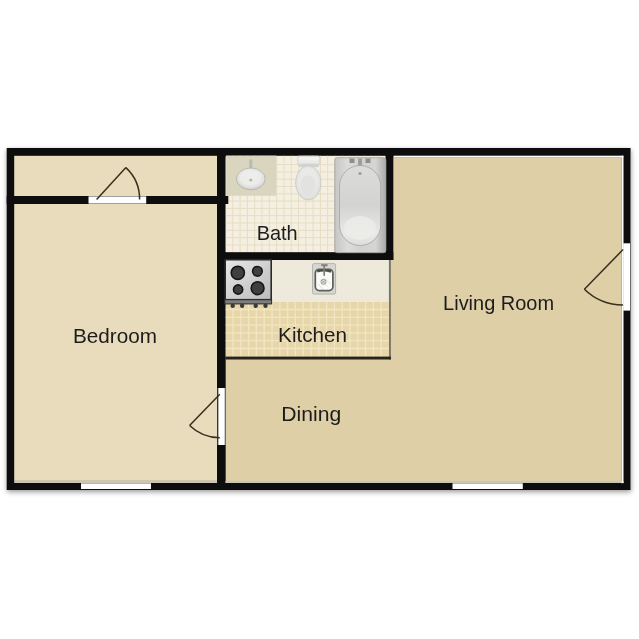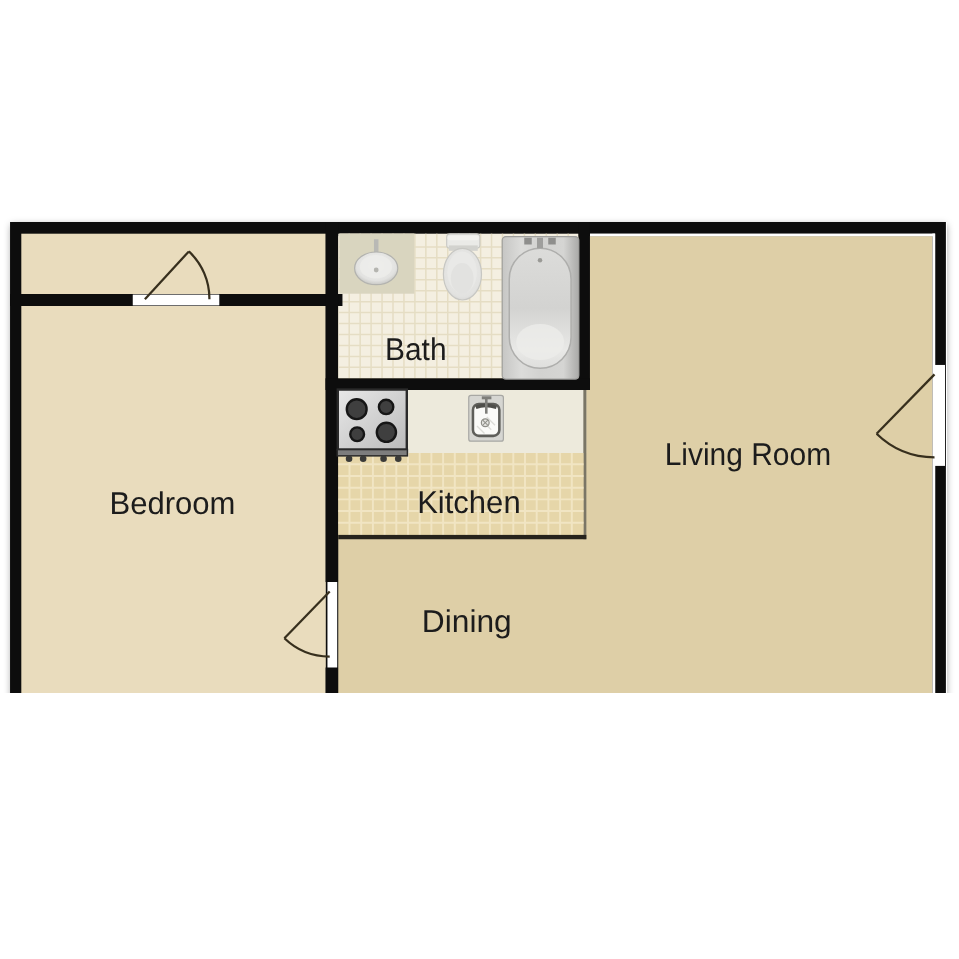--- a/index.html
+++ b/index.html
@@ -1,16 +1,16 @@
 <!DOCTYPE html>
 <html><head>
 <meta charset="utf-8">
 <style>
   html,body{margin:0;padding:0;background:#ffffff;}
-  #plan{position:relative;width:639px;height:462px;background:#fff;font-family:"Liberation Sans", sans-serif;}
+  #plan{position:relative;width:639px;height:639px;background:#fff;font-family:"Liberation Sans", sans-serif;}
   #shadow{position:absolute;left:7px;top:148px;width:624px;height:342px;box-shadow:0 2px 5px rgba(0,0,0,0.40);}
   svg{position:absolute;left:0;top:0;}
   text{font-family:"Liberation Sans", sans-serif;fill:#1c1c1c;}
 </style>
 </head>
 <body>
 <div id="plan">
 
 <div id="shadow"></div>
 <svg width="639" height="639" viewBox="0 0 639 639">

